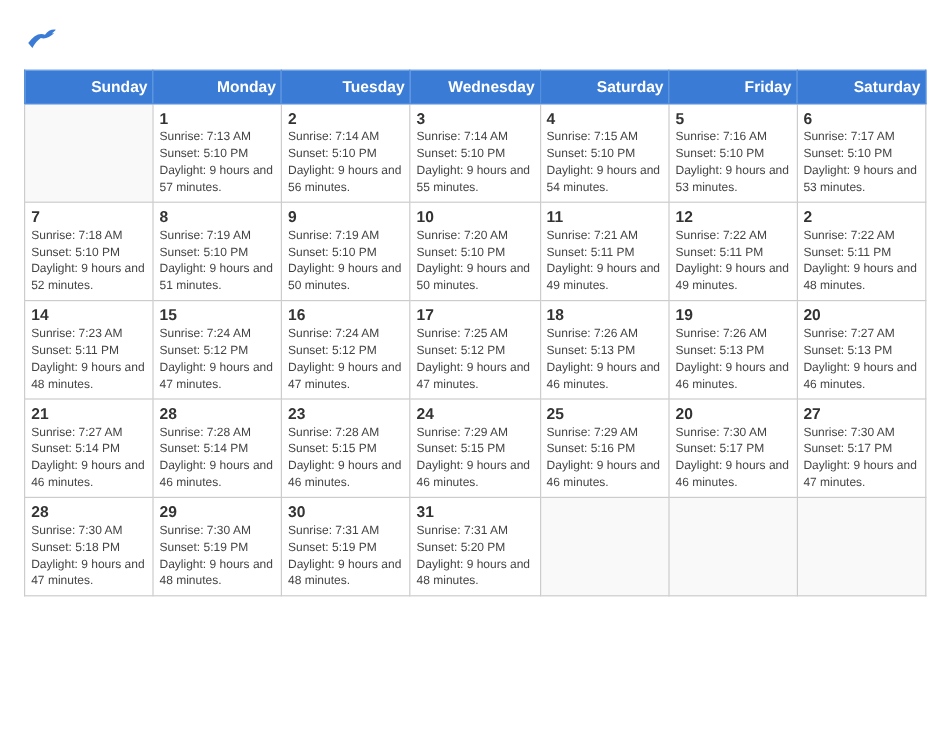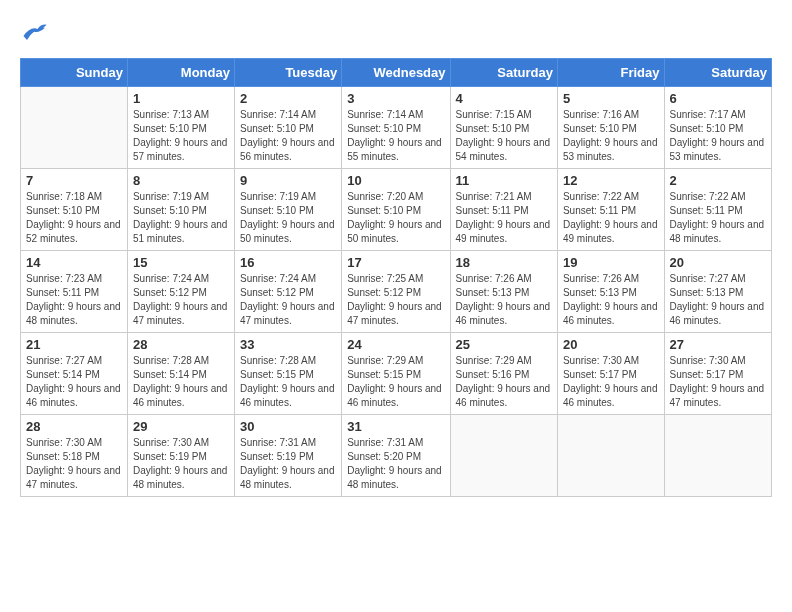--- a/index.html
+++ b/index.html
@@ -207,21 +207,21 @@
       <tr class="week-row">
         <td>
           <div class="day-number">21</div>
           <div class="day-info">Sunrise: 7:27 AM<br>Sunset: 5:14 PM<br>Daylight: 9 hours and 46 minutes.</div>
         </td>
         <td>
           <div class="day-number">28</div>
           <div class="day-info">Sunrise: 7:28 AM<br>Sunset: 5:14 PM<br>Daylight: 9 hours and 46 minutes.</div>
         </td>
         <td>
-          <div class="day-number">33</div>
+          <div class="day-number">23</div>
           <div class="day-info">Sunrise: 7:28 AM<br>Sunset: 5:15 PM<br>Daylight: 9 hours and 46 minutes.</div>
         </td>
         <td>
           <div class="day-number">24</div>
           <div class="day-info">Sunrise: 7:29 AM<br>Sunset: 5:15 PM<br>Daylight: 9 hours and 46 minutes.</div>
         </td>
         <td>
           <div class="day-number">25</div>
           <div class="day-info">Sunrise: 7:29 AM<br>Sunset: 5:16 PM<br>Daylight: 9 hours and 46 minutes.</div>
         </td>

